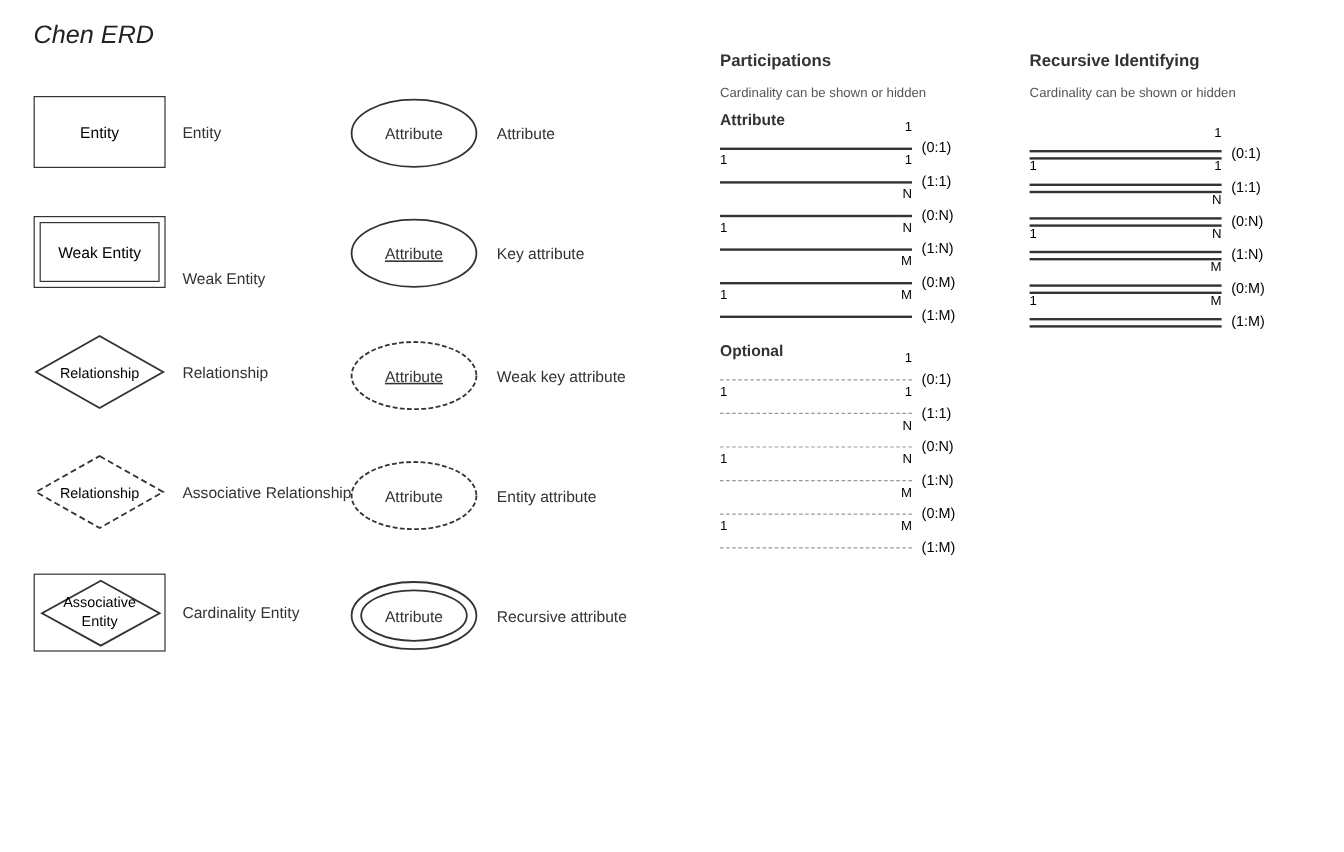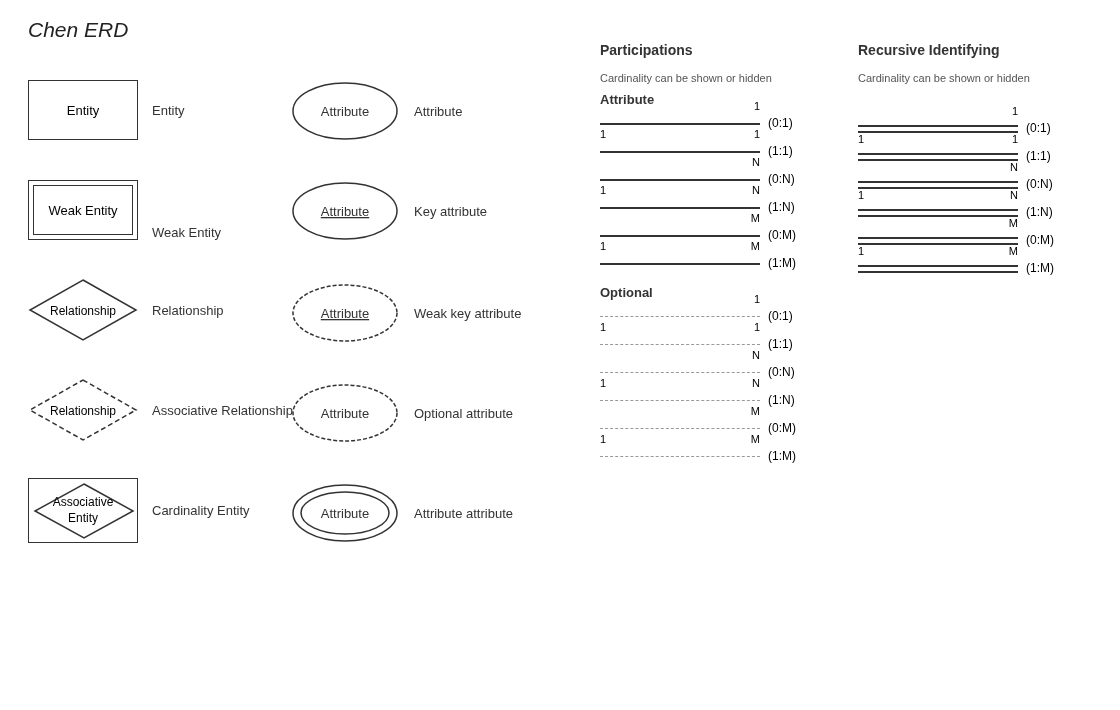--- a/index.html
+++ b/index.html
@@ -204,30 +204,30 @@
     <text x="55" y="36" text-anchor="middle" font-size="13" fill="#333" text-decoration="underline">Attribute</text>
   </svg>
   <span class="shape-name">Weak key attribute</span>
 </div>
 
 <div style="position:absolute; top:382px; left:290px; display:flex; align-items:center;">
   <svg width="110" height="62">
     <ellipse cx="55" cy="31" rx="52" ry="28" fill="white" stroke="#333" stroke-width="1.5" stroke-dasharray="4,2"></ellipse>
     <text x="55" y="36" text-anchor="middle" font-size="13" fill="#333">Attribute</text>
   </svg>
-  <span class="shape-name">Optional attribute</span>
+  <span class="shape-name">Entity attribute</span>
 </div>
 
 <div style="position:absolute; top:482px; left:290px; display:flex; align-items:center;">
   <svg width="110" height="62">
     <ellipse cx="55" cy="31" rx="52" ry="28" fill="white" stroke="#333" stroke-width="1.5"></ellipse>
     <ellipse cx="55" cy="31" rx="44" ry="21" fill="white" stroke="#333" stroke-width="1.5"></ellipse>
     <text x="55" y="36" text-anchor="middle" font-size="13" fill="#333">Attribute</text>
   </svg>
-  <span class="shape-name">Attribute attribute</span>
+  <span class="shape-name">Recursive attribute</span>
 </div>
 
 <div class="participations-section">
   <div class="section-title">Participations</div>
   <div class="section-subtitle">Cardinality can be shown or hidden</div>
 
   <div class="sub-heading">Attribute</div>
 
   <div style="display:flex;align-items:center;margin-bottom:8px;">
     <div style="position:relative;width:160px;height:20px;">

